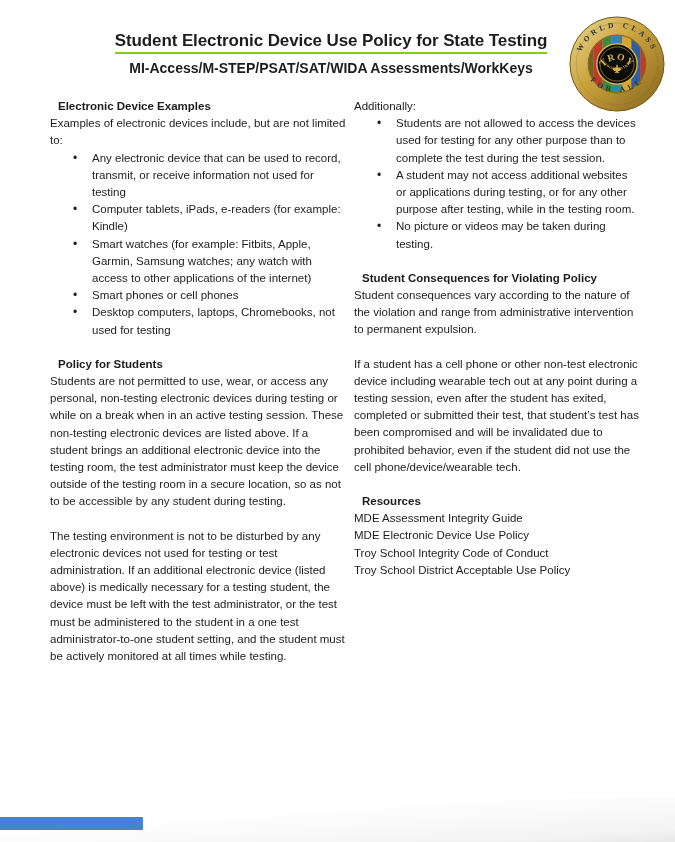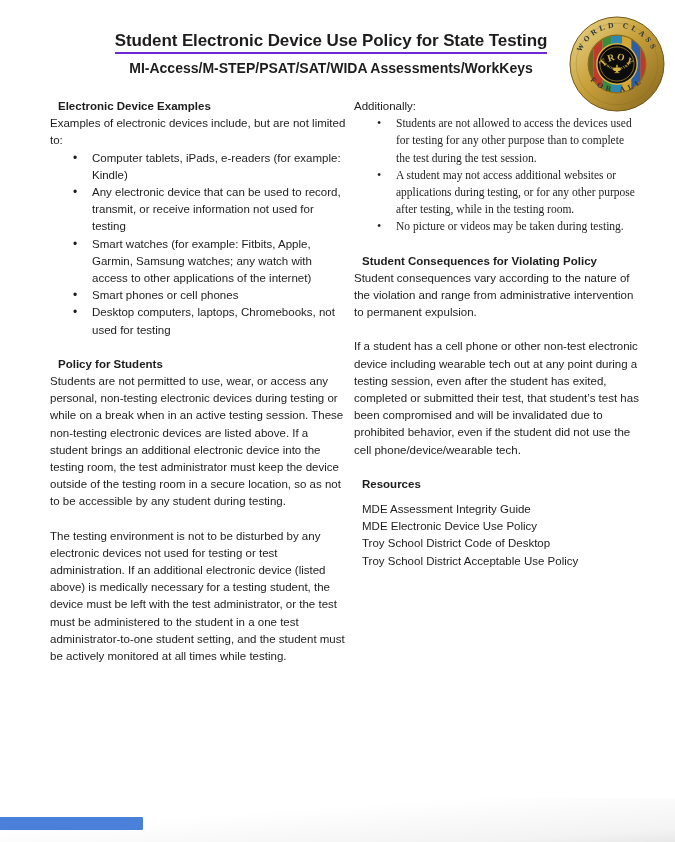--- a/index.html
+++ b/index.html
@@ -10,21 +10,21 @@
     color:#1d1d1d;
     -webkit-font-smoothing:antialiased;
   }
   .page { position:relative; width:675px; height:842px; background:#fff; overflow:hidden; }
 
   
   .header { position:absolute; top:31px; left:0; width:662px; text-align:center; }
   .doc-title {
     display:inline-block;
     font-size:17px; font-weight:bold; letter-spacing:-0.1px;
-    border-bottom:2px solid #6d28d9; padding-bottom:1px;
+    border-bottom:2px solid #84cc16; padding-bottom:1px;
   }
   .doc-subtitle { margin-top:6px; font-size:14px; font-weight:bold; }
 
   
   .logo { position:absolute; top:16px; right:10px; width:96px; height:96px; }
 
   
   .col { position:absolute; top:98px; font-size:11.5px; line-height:17.2px; }
   .col-left  { left:50px;  width:296px; }
   .col-right { left:354px; width:288px; }
@@ -33,23 +33,23 @@
   .para    { margin:0; }
   .mt      { margin-top:17px; }
 
   ul.bullets { list-style:none; margin:0; padding:0; }
   ul.bullets li { position:relative; padding-left:42px; }
   ul.bullets li::before {
     content:"\2022";
     position:absolute; left:23px; top:0;
     font-size:12px;
   }
-  .col-right ul.bullets li { padding-right:4px;font-family:Liberation Serif, serif; }
+  .col-right ul.bullets li { padding-right:4px; }
 
-  ul.plain-lines { list-style:none; margin:8px; padding:0; }
+  ul.plain-lines { list-style:none; margin:0; padding:0; }
 
   
   .bottom-shade {
     position:absolute; left:0; bottom:0; width:100%; height:44px;
     background:linear-gradient(176deg, rgba(255,255,255,0) 35%, rgba(90,90,90,0.07) 85%, rgba(80,80,80,0.13) 100%);
     pointer-events:none;
   }
   .footer-bar {
     position:absolute; left:0; top:817px; width:143px; height:13px;
     border-radius:0 1px 1px 0;
@@ -120,22 +120,22 @@
       <rect x="48.8" y="57" width="2.4" height="1.6" fill="#d8b542"></rect>
       <rect x="47.6" y="58.6" width="4.8" height="0.9" fill="#d8b542"></rect>
       <path d="M 50 50.6 C 51.2 51.8 51.2 53 50 53.8 C 48.8 53 48.8 51.8 50 50.6 Z" fill="#d8b542"></path>
     </g>
   </svg>
 
   <div class="col col-left" id="col-left">
       <h3 class="heading">Electronic Device Examples</h3>
       <p class="para">Examples of electronic devices include, but are not limited to:</p>
       <ul class="bullets">
+        <li>Any electronic device that can be used to record, transmit, or receive information not used for testing</li>
         <li>Computer tablets, iPads, e-readers (for example: Kindle)</li>
-        <li>Any electronic device that can be used to record, transmit, or receive information not used for testing</li>
         <li>Smart watches (for example: Fitbits, Apple, Garmin, Samsung watches; any watch with access to other applications of the internet)</li>
         <li>Smart phones or cell phones</li>
         <li>Desktop computers, laptops, Chromebooks, not used for testing</li>
       </ul>
       <h3 class="heading mt">Policy for Students</h3>
       <p class="para">Students are not permitted to use, wear, or access any personal, non-testing electronic devices during testing or while on a break when in an active testing session. These non-testing electronic devices are listed above. If a student brings an additional electronic device into the testing room, the test administrator must keep the device outside of the testing room in a secure location, so as not to be accessible by any student during testing.</p>
       <p class="para mt">The testing environment is not to be disturbed by any electronic devices not used for testing or test administration. If an additional electronic device (listed above) is medically necessary for a testing student, the device must be left with the test administrator, or the test must be administered to the student in a one test administrator-to-one student setting, and the student must be actively monitored at all times while testing.</p>
     </div>
   <div class="col col-right" id="col-right">
       <p class="para">Additionally:</p>
@@ -144,21 +144,21 @@
         <li>A student may not access additional websites or applications during testing, or for any other purpose after testing, while in the testing room.</li>
         <li>No picture or videos may be taken during testing.</li>
       </ul>
       <h3 class="heading mt">Student Consequences for Violating Policy</h3>
       <p class="para">Student consequences vary according to the nature of the violation and range from administrative intervention to permanent expulsion.</p>
       <p class="para mt">If a student has a cell phone or other non-test electronic device including wearable tech out at any point during a testing session, even after the student has exited, completed or submitted their test, that student’s test has been compromised and will be invalidated due to prohibited behavior, even if the student did not use the cell phone/device/wearable tech.</p>
       <h3 class="heading mt">Resources</h3>
       <ul class="plain-lines">
         <li>MDE Assessment Integrity Guide</li>
         <li>MDE Electronic Device Use Policy</li>
-        <li>Troy School District Code of Desktop</li>
+        <li>Troy School Integrity Code of Conduct</li>
         <li>Troy School District Acceptable Use Policy</li>
       </ul>
     </div>
 
   <div class="bottom-shade"></div>
   <div class="footer-bar" style="background: rgb(74, 128, 217);"></div>
 
 </div>
 
 </body></html>

